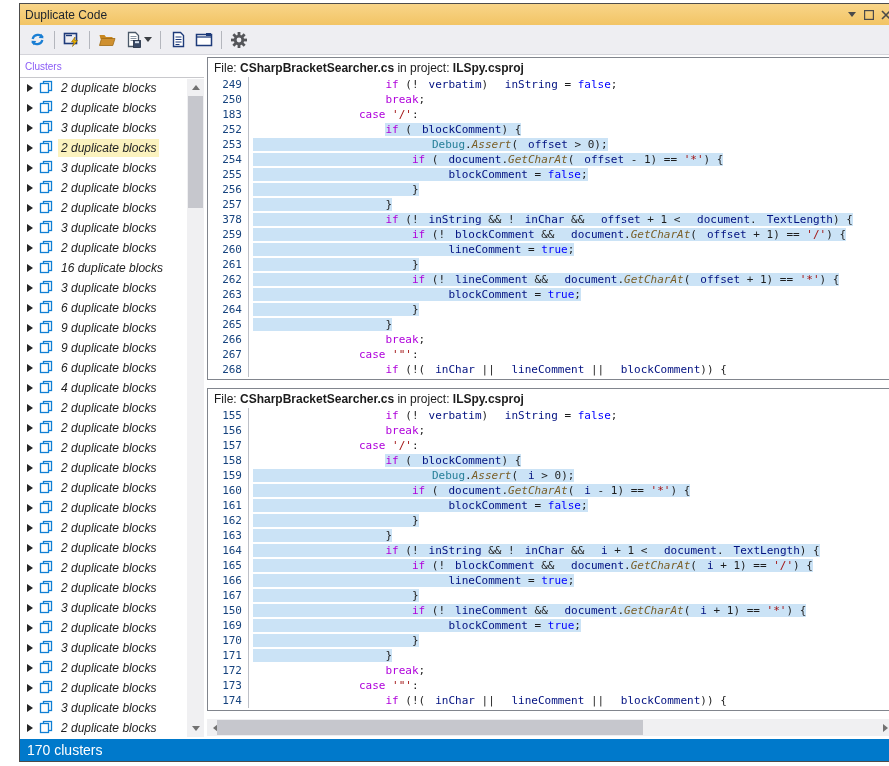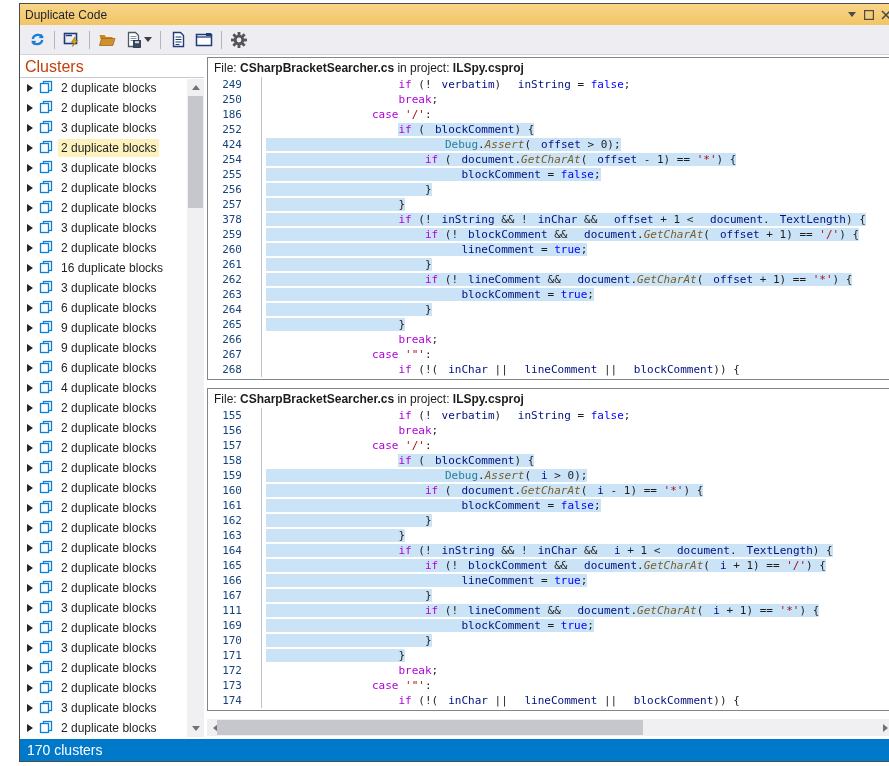--- a/index.html
+++ b/index.html
@@ -14,24 +14,24 @@
   
   .toolbar{height:29px;background:#eeeef2;display:flex;align-items:center;padding:0 4px;flex:none;
     border-bottom:1px solid #d4d4da;}
   .tool-btn{width:24px;height:24px;display:inline-flex;align-items:center;justify-content:center;margin:0 1px;}
   .tool-sep{width:1px;height:18px;background:#b4b6bd;margin:0 4px;}
   .caret-down{width:0;height:0;border-left:4px solid transparent;border-right:4px solid transparent;
     border-top:5px solid #3c3f44;margin-left:2px;}
   
   .main{flex:1;display:flex;min-height:0;padding-top:2px;}
   .left-panel{width:184px;flex:none;display:flex;flex-direction:column;position:relative;}
-  .clusters-header{height:20px;line-height:20px;font-size:16px;color:#c2410c;padding-left:5px;
+  .clusters-header{height:20px;line-height:20px;font-size:10px;color:#8b5cf6;padding-left:5px;
     border-bottom:1px solid #c8c8cc;flex:none;}
   .list-wrap{flex:1;position:relative;overflow:hidden;}
-  .cluster-item{height:20px;display:flex;align-items:center;font-size:12px;color:#1e1e1e;white-space:nowrap;}
+  .cluster-item{height:20px;display:flex;align-items:center;font-size:12px;color:#1e1e1e;white-space:nowrap;font-style:italic;}
   .cluster-item .arrow{width:0;height:0;border-top:4px solid transparent;border-bottom:4px solid transparent;
     border-left:6px solid #262626;margin:0 6px 0 7px;flex:none;}
   .cluster-item .dup-icon{flex:none;margin-right:5px;}
   .cluster-item .lbl{padding:2px 3px;}
   .cluster-item.selected .lbl{background:#fbf2be;}
   
   .vscroll{position:absolute;top:1px;right:0;bottom:2px;width:17px;background:#f0f0f2;}
   .vscroll .thumb{position:absolute;left:1px;top:17px;width:15px;height:112px;background:#c6c7cd;}
   .sb-arrow{position:absolute;left:0;width:17px;height:17px;display:flex;align-items:center;justify-content:center;}
   .tri-up{width:0;height:0;border-left:4px solid transparent;border-right:4px solid transparent;border-bottom:5px solid #727272;}
@@ -40,21 +40,21 @@
   .tri-rt{width:0;height:0;border-top:4px solid transparent;border-bottom:4px solid transparent;border-left:5px solid #727272;}
   .hscroll{height:17px;background:#f0f0f2;margin:auto 5px 3px 0;position:relative;flex:none;}
   .hscroll .thumb{position:absolute;top:1px;left:10px;height:15px;width:62%;background:#c6c7cd;}
   
   .right-panel{flex:1;display:flex;flex-direction:column;padding:0 0 0 3px;min-width:0;}
   .code-panel{border:1px solid #81858d;background:#fff;margin:0 5px 8px 0;flex:none;}
   .file-header{font-size:12px;color:#1b1b1b;padding:3px 6px 2px 6px;white-space:nowrap;}
   .file-header b{font-weight:bold;}
   .code-body{font-family:"DejaVu Sans Mono",monospace;font-size:11px;line-height:15px;padding-bottom:2px;}
   .crow{display:flex;height:15px;}
-  .lnum{display:inline-block;width:34px;flex:none;text-align:right;padding-right:19px;color:#16437e;
+  .lnum{display:inline-block;width:34px;flex:none;text-align:right;padding-right:6px;color:#16437e;
     border-right:1px solid #bdc0c7;margin-right:4px;}
   .ltext{white-space:pre;}
   .hl{background:#cbe3f6;}
   .tok-k{color:#af00db;}
   .tok-b{color:#0000ff;}
   .tok-v{color:#001080;margin-left:10px;}
   .tok-t{color:#267f99;padding-left:20px;}
   .tok-m{color:#795e26;font-style:italic;}
   .tok-s{color:#a31515;}
   .tok-p{color:#1e1e1e;}
@@ -435,29 +435,29 @@
             <div class="code-body">
               <div class="crow">
                 <span class="lnum">249</span>
                 <span class="ltext">                    <span><span class="tok-k">if</span><span class="tok-p"> (!</span><span class="tok-v">verbatim</span><span class="tok-p">) </span><span class="tok-v">inString</span><span class="tok-p"> = </span><span class="tok-b">false</span><span class="tok-p">;</span></span></span>
               </div>
               <div class="crow">
                 <span class="lnum">250</span>
                 <span class="ltext">                    <span><span class="tok-k">break</span><span class="tok-p">;</span></span></span>
               </div>
               <div class="crow">
-                <span class="lnum">186</span>
+                <span class="lnum">183</span>
                 <span class="ltext">                <span><span class="tok-k">case</span><span class="tok-p"> </span><span class="tok-s">'/'</span><span class="tok-p">:</span></span></span>
               </div>
               <div class="crow">
                 <span class="lnum">252</span>
                 <span class="ltext">                    <span class="hl"><span><span class="tok-k">if</span><span class="tok-p"> (</span><span class="tok-v">blockComment</span><span class="tok-p">) {</span></span></span></span>
               </div>
               <div class="crow">
-                <span class="lnum">424</span>
+                <span class="lnum">253</span>
                 <span class="ltext"><span class="hl">                        <span><span class="tok-t">Debug</span><span class="tok-p">.</span><span class="tok-m">Assert</span><span class="tok-p">(</span><span class="tok-v">offset</span><span class="tok-p"> &gt; 0);</span></span></span></span>
               </div>
               <div class="crow">
                 <span class="lnum">254</span>
                 <span class="ltext"><span class="hl">                        <span><span class="tok-k">if</span><span class="tok-p"> (</span><span class="tok-v">document</span><span class="tok-p">.</span><span class="tok-m">GetCharAt</span><span class="tok-p">(</span><span class="tok-v">offset</span><span class="tok-p"> - 1) == </span><span class="tok-s">'*'</span><span class="tok-p">) {</span></span></span></span>
               </div>
               <div class="crow">
                 <span class="lnum">255</span>
                 <span class="ltext"><span class="hl">                            <span><span class="tok-v">blockComment</span><span class="tok-p"> = </span><span class="tok-b">false</span><span class="tok-p">;</span></span></span></span>
               </div>
@@ -564,21 +564,21 @@
               </div>
               <div class="crow">
                 <span class="lnum">166</span>
                 <span class="ltext"><span class="hl">                            <span><span class="tok-v">lineComment</span><span class="tok-p"> = </span><span class="tok-b">true</span><span class="tok-p">;</span></span></span></span>
               </div>
               <div class="crow">
                 <span class="lnum">167</span>
                 <span class="ltext"><span class="hl">                        <span><span class="tok-p">}</span></span></span></span>
               </div>
               <div class="crow">
-                <span class="lnum">111</span>
+                <span class="lnum">150</span>
                 <span class="ltext"><span class="hl">                        <span><span class="tok-k">if</span><span class="tok-p"> (!</span><span class="tok-v">lineComment</span><span class="tok-p"> &amp;&amp; </span><span class="tok-v">document</span><span class="tok-p">.</span><span class="tok-m">GetCharAt</span><span class="tok-p">(</span><span class="tok-v">i</span><span class="tok-p"> + 1) == </span><span class="tok-s">'*'</span><span class="tok-p">) {</span></span></span></span>
               </div>
               <div class="crow">
                 <span class="lnum">169</span>
                 <span class="ltext"><span class="hl">                            <span><span class="tok-v">blockComment</span><span class="tok-p"> = </span><span class="tok-b">true</span><span class="tok-p">;</span></span></span></span>
               </div>
               <div class="crow">
                 <span class="lnum">170</span>
                 <span class="ltext"><span class="hl">                        <span><span class="tok-p">}</span></span></span></span>
               </div>

